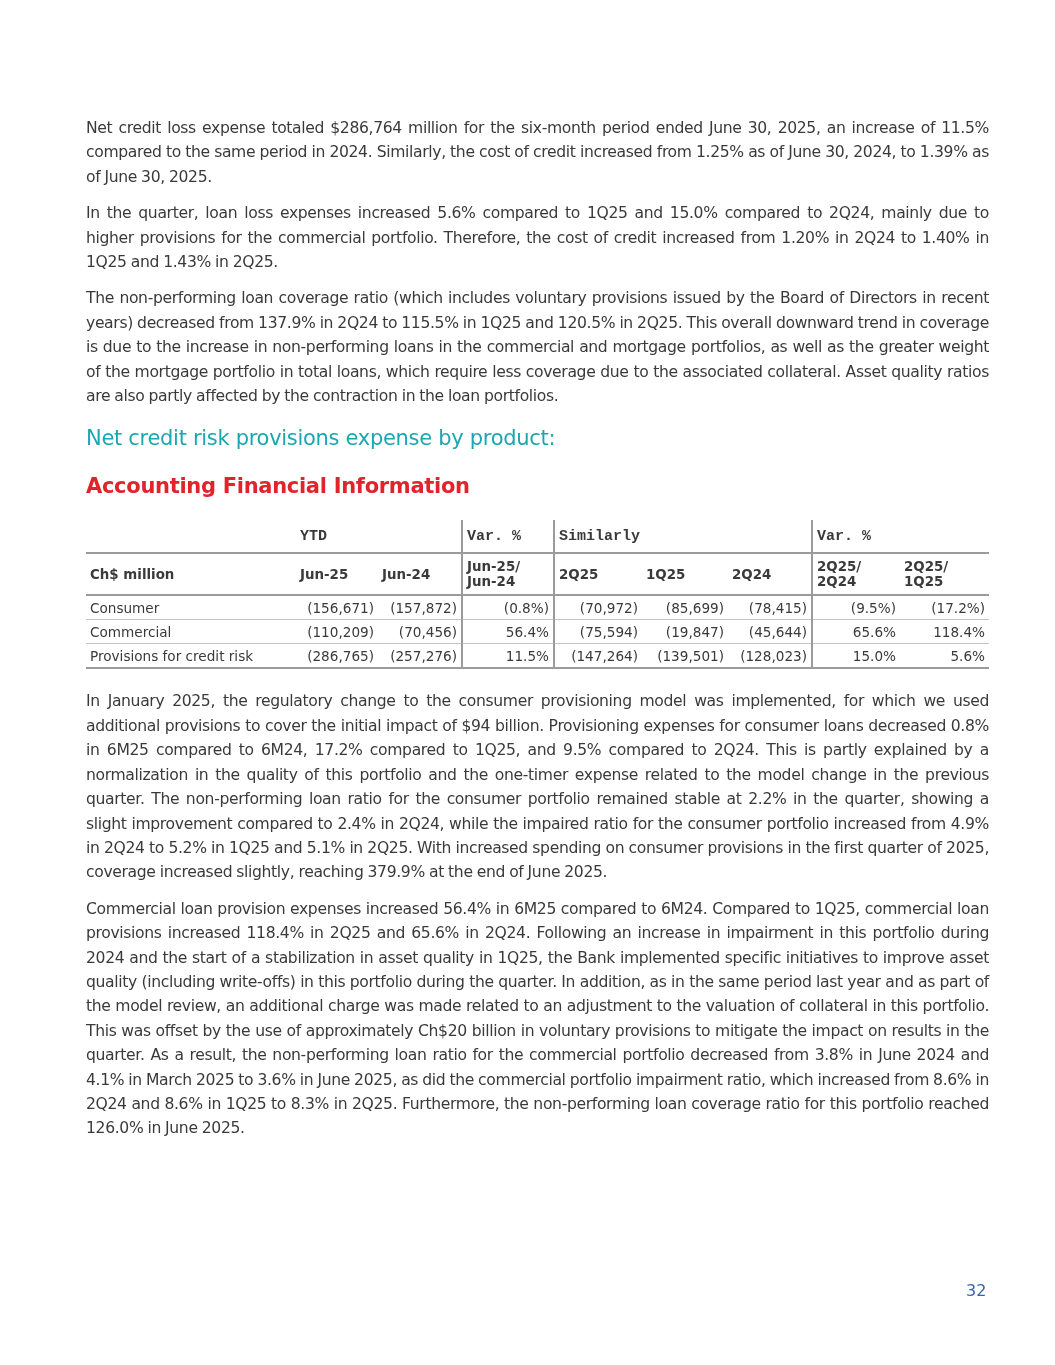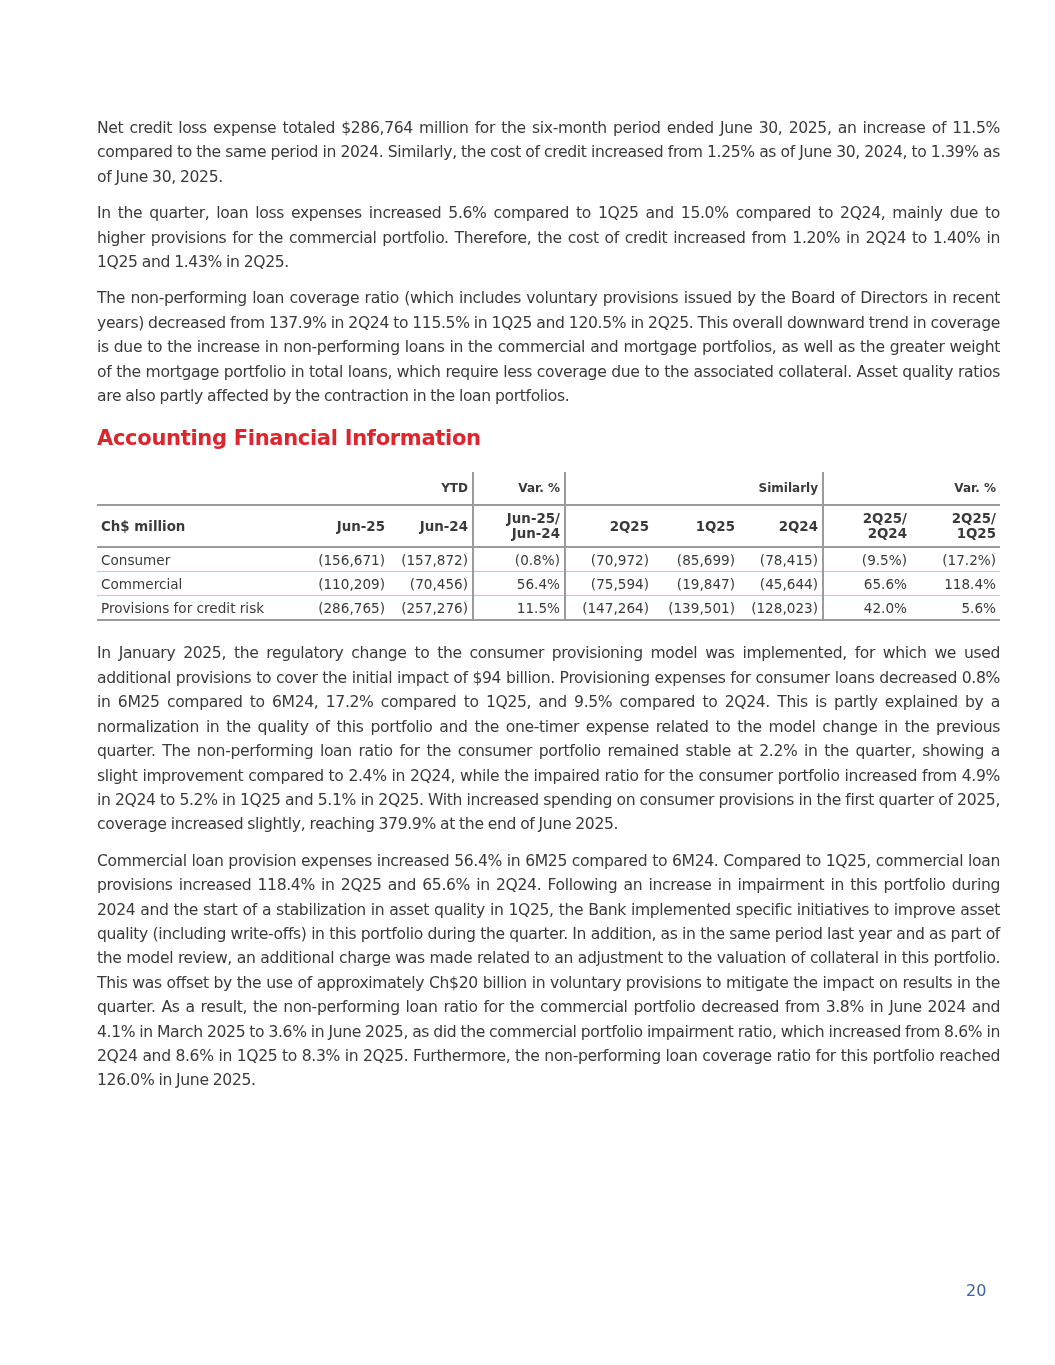--- a/index.html
+++ b/index.html
@@ -1,40 +1,41 @@
 <!DOCTYPE html>
 <html><head>
 <meta charset="utf-8">
 <style>
   html, body { margin: 0; padding: 0; background: #ffffff; }
   body { width: 1055px; height: 1365px; position: relative; font-family: "DejaVu Sans", sans-serif; color: #3a3a3a; }
-  .page { position: absolute; left: 86px; top: 116px; width: 903px; margin-left: 11px; }
+  .page { position: absolute; left: 86px; top: 116px; width: 903px; }
   p.body { margin: 0 0 12px 0; font-size: 15.6px; line-height: 24.4px; text-align: justify; letter-spacing: -0.35px; word-spacing: -0.5px; }
   h2.teal { margin: 8px 0 0 0; font-weight: normal; font-size: 21px; color: #1ba7b0; height: 36px; line-height: 36px; letter-spacing: -0.3px; }
   h2.red { margin: 12px 0 0 0; font-weight: bold; font-size: 21px; color: #e0242b; height: 36px; line-height: 36px; letter-spacing: -0.3px; }
   table.fin { margin-top: 16px; width: 903px; border-collapse: collapse; font-size: 13.6px; color: #3a3a3a; }
   table.fin td, table.fin th { padding: 0 4px; }
-  table.fin .grp th { height: 32px; font-weight: bold; font-size: 12px; text-align: right; }
-  table.fin .hdr th { height: 40px; font-weight: bold; font-size: 13.4px; text-align: right; line-height: 15px; border-top: 2px solid #9b9b9b; border-bottom: 2px solid #9b9b9b; }
+  table.fin .grp th { height: 32px; font-weight: bold; font-size: 15px; text-align: left; font-family: Liberation Mono, monospace; }
+  table.fin .hdr th { height: 40px; font-weight: bold; font-size: 13.4px; text-align: left; line-height: 15px; border-top: 2px solid #9b9b9b; border-bottom: 2px solid #9b9b9b; }
   table.fin .hdr th.first { text-align: left; }
   table.fin tbody td { height: 23px; text-align: right; border-bottom: 1px solid #f9a8d4; }
   table.fin tbody td.lbl { text-align: left; }
   table.fin tbody td.ctr { }
   table.fin tbody tr.total td { font-weight: normal; border-bottom: 2px solid #9b9b9b; }
   .vsep { border-left: 2px solid #9b9b9b; }
   .pagenum { position: absolute; left: 966px; top: 1281px; font-size: 16px; color: #3a62a8; }
 </style>
 </head>
 <body>
 
 <div class="page">
   <p class="body">Net credit loss expense totaled $286,764 million for the six-month period ended June 30, 2025, an increase of 11.5% compared to the same period in 2024. Similarly, the cost of credit increased from 1.25% as of June 30, 2024, to 1.39% as of June 30, 2025.</p>
   <p class="body">In the quarter, loan loss expenses increased 5.6% compared to 1Q25 and 15.0% compared to 2Q24, mainly due to higher provisions for the commercial portfolio. Therefore, the cost of credit increased from 1.20% in 2Q24 to 1.40% in 1Q25 and 1.43% in 2Q25.</p>
   <p class="body">The non-performing loan coverage ratio (which includes voluntary provisions issued by the Board of Directors in recent years) decreased from 137.9% in 2Q24 to 115.5% in 1Q25 and 120.5% in 2Q25. This overall downward trend in coverage is due to the increase in non-performing loans in the commercial and mortgage portfolios, as well as the greater weight of the mortgage portfolio in total loans, which require less coverage due to the associated collateral. Asset quality ratios are also partly affected by the contraction in the loan portfolios.</p>
 
+  <h2 class="teal">Net credit risk provisions expense by product:</h2>
   <h2 class="red">Accounting Financial Information</h2>
 
   <table class="fin">
     <colgroup>
       <col style="width:210px">
         <col style="width:82px">
         <col style="width:84px">
         <col style="width:92px">
       <col style="width:88px">
         <col style="width:86px">
@@ -86,24 +87,24 @@
           <td class="ctr">118.4%</td>
         </tr>
         <tr class="total">
           <td class="lbl">Provisions for credit risk</td>
           <td>(286,765)</td>
           <td>(257,276)</td>
           <td class="ctr vsep">11.5%</td>
           <td class="ctr vsep">(147,264)</td>
           <td class="ctr">(139,501)</td>
           <td class="ctr">(128,023)</td>
-          <td class="ctr vsep">42.0%</td>
+          <td class="ctr vsep">15.0%</td>
           <td class="ctr">5.6%</td>
         </tr>
       </tbody>
   </table>
 
   <div style="height:20px"></div>
   <p class="body">In January 2025, the regulatory change to the consumer provisioning model was implemented, for which we used additional provisions to cover the initial impact of $94 billion. Provisioning expenses for consumer loans decreased 0.8% in 6M25 compared to 6M24, 17.2% compared to 1Q25, and 9.5% compared to 2Q24. This is partly explained by a normalization in the quality of this portfolio and the one-timer expense related to the model change in the previous quarter. The non-performing loan ratio for the consumer portfolio remained stable at 2.2% in the quarter, showing a slight improvement compared to 2.4% in 2Q24, while the impaired ratio for the consumer portfolio increased from 4.9% in 2Q24 to 5.2% in 1Q25 and 5.1% in 2Q25. With increased spending on consumer provisions in the first quarter of 2025, coverage increased slightly, reaching 379.9% at the end of June 2025.</p>
   <p class="body">Commercial loan provision expenses increased 56.4% in 6M25 compared to 6M24. Compared to 1Q25, commercial loan provisions increased 118.4% in 2Q25 and 65.6% in 2Q24. Following an increase in impairment in this portfolio during 2024 and the start of a stabilization in asset quality in 1Q25, the Bank implemented specific initiatives to improve asset quality (including write-offs) in this portfolio during the quarter. In addition, as in the same period last year and as part of the model review, an additional charge was made related to an adjustment to the valuation of collateral in this portfolio. This was offset by the use of approximately Ch$20 billion in voluntary provisions to mitigate the impact on results in the quarter. As a result, the non-performing loan ratio for the commercial portfolio decreased from 3.8% in June 2024 and 4.1% in March 2025 to 3.6% in June 2025, as did the commercial portfolio impairment ratio, which increased from 8.6% in 2Q24 and 8.6% in 1Q25 to 8.3% in 2Q25. Furthermore, the non-performing loan coverage ratio for this portfolio reached 126.0% in June 2025.</p>
 </div>
 
-<div class="pagenum">20</div>
+<div class="pagenum">32</div>
 
 </body></html>

